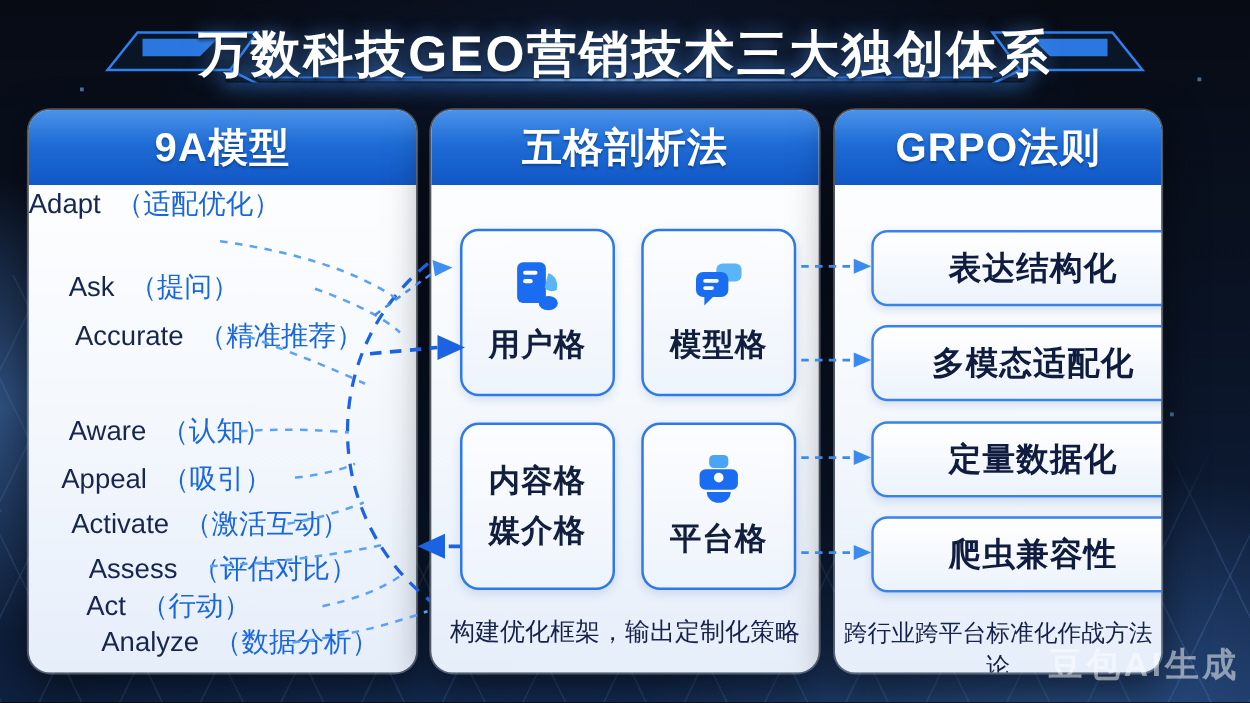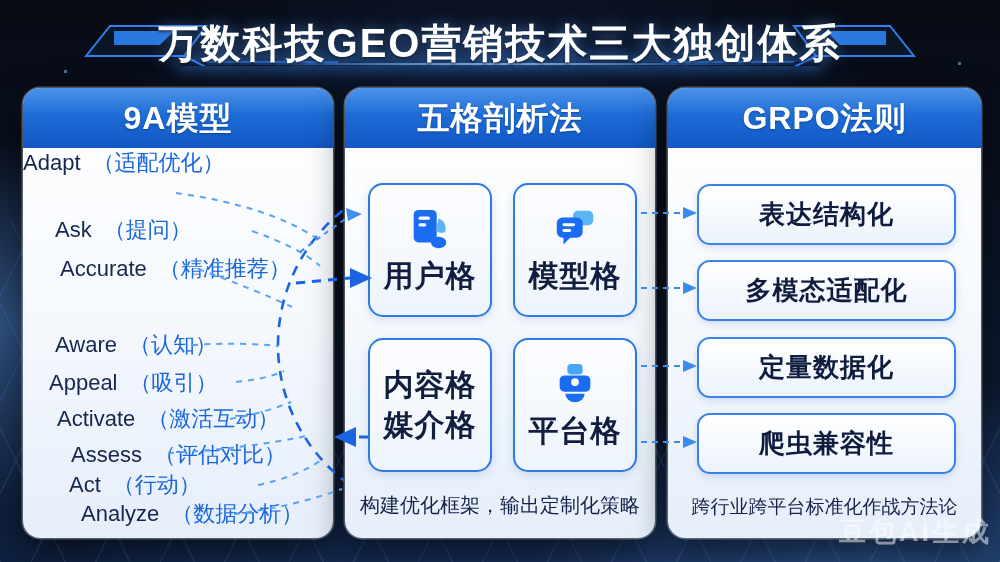--- a/index.html
+++ b/index.html
@@ -35,21 +35,21 @@
     text-shadow:0 0 14px rgba(90,160,255,.55),0 2px 3px rgba(0,0,0,.6);}
   .title-glow{position:absolute;left:50%;top:62px;width:640px;height:4px;transform:translateX(-50%);z-index:2;
     background:radial-gradient(ellipse at center, rgba(190,230,255,.95), rgba(60,130,235,.5) 45%, transparent 75%);
     box-shadow:0 0 16px 3px rgba(60,140,245,.6);border-radius:2px;}
   .deco{position:absolute;top:20px;width:262px;height:46px;z-index:2;}
   .deco.left{left:78px;} .deco.right{left:660px;transform:scaleX(-1);}
 
   .card{position:absolute;top:88px;width:310px;height:450px;border-radius:17px;z-index:2;
     background:linear-gradient(180deg,#ffffff 0%,#f4f8fd 55%,#e6eefa 100%);
     box-shadow:0 0 0 1.5px rgba(255,255,255,.3), 0 14px 34px rgba(0,0,0,.55);overflow:hidden;}
-  .card.c1{left:23px;} .card.c2{left:345px;} .card.c3{left:668px;width:313px;}
+  .card.c1{left:23px;} .card.c2{left:345px;} .card.c3{left:668px;width:261px;border-radius:16px;}
   .card-header{height:60px;line-height:60px;text-align:center;color:#fff;font-size:32px;font-weight:bold;
     letter-spacing:1px;background:linear-gradient(180deg,#4b93ea 0%,#1e6cd6 45%,#1157c5 100%);
     text-shadow:0 1px 2px rgba(0,30,80,.45);}
 
   .a-item{position:absolute;white-space:nowrap;font-size:22px;z-index:3;}
   .a-item .en{color:#17264f;font-weight:500;}
   .a-item .zh{color:#1a66dd;padding-left:12px;}
   .a-item:nth-of-type(1){top:89px;left:47px}
   .a-item:nth-of-type(2){top:127px;left:32px}
   .a-item:nth-of-type(3){top:166px;left:37px}
@@ -59,21 +59,21 @@
   .a-item:nth-of-type(7){top:352px;left:48px}
   .a-item:nth-of-type(8){top:382px;left:46px}
   .a-item:nth-of-type(9){top:411px;left:58px}
 
   .gbox{position:absolute;width:120px;height:130px;border:2px solid #2e79e6;border-radius:15px;
     background:linear-gradient(180deg,#fcfdff 0%,#eef4fc 100%);
     box-shadow:0 3px 8px rgba(25,80,170,.15);
     display:flex;flex-direction:column;align-items:center;justify-content:center;gap:6px;}
   .gbox.b1{left:23px;top:95px} .gbox.b2{left:168px;top:95px}
   .gbox.b3{left:23px;top:250px} .gbox.b4{left:168px;top:250px}
-  .gbox .glabel{font-size:30px;font-weight:bold;color:#111e3e;letter-spacing:1px;line-height:34px;}
+  .gbox .glabel{font-size:25px;font-weight:bold;color:#111e3e;letter-spacing:1px;line-height:34px;}
   .gbox svg{display:block;}
 
   .caption{position:absolute;left:0;right:0;text-align:center;color:#15224a;font-weight:500;}
   .caption.mid{top:404px;font-size:20px;}
   .caption.right{top:406px;font-size:19px;}
 
   .pill{position:absolute;left:29px;width:255px;height:57px;border:2px solid #3b82e8;border-radius:13px;
     background:linear-gradient(180deg,#ffffff 0%,#ecf3fc 100%);
     box-shadow:0 3px 7px rgba(25,80,170,.15);
     text-align:center;line-height:57px;font-size:26px;font-weight:bold;color:#101c3f;letter-spacing:1px;}

